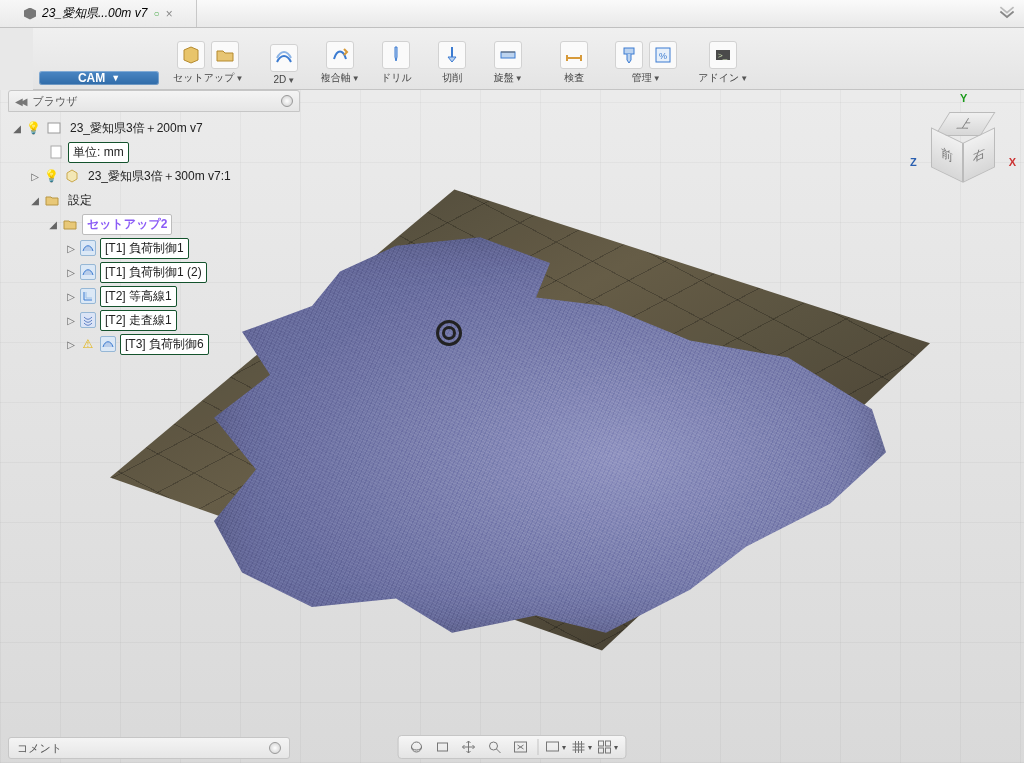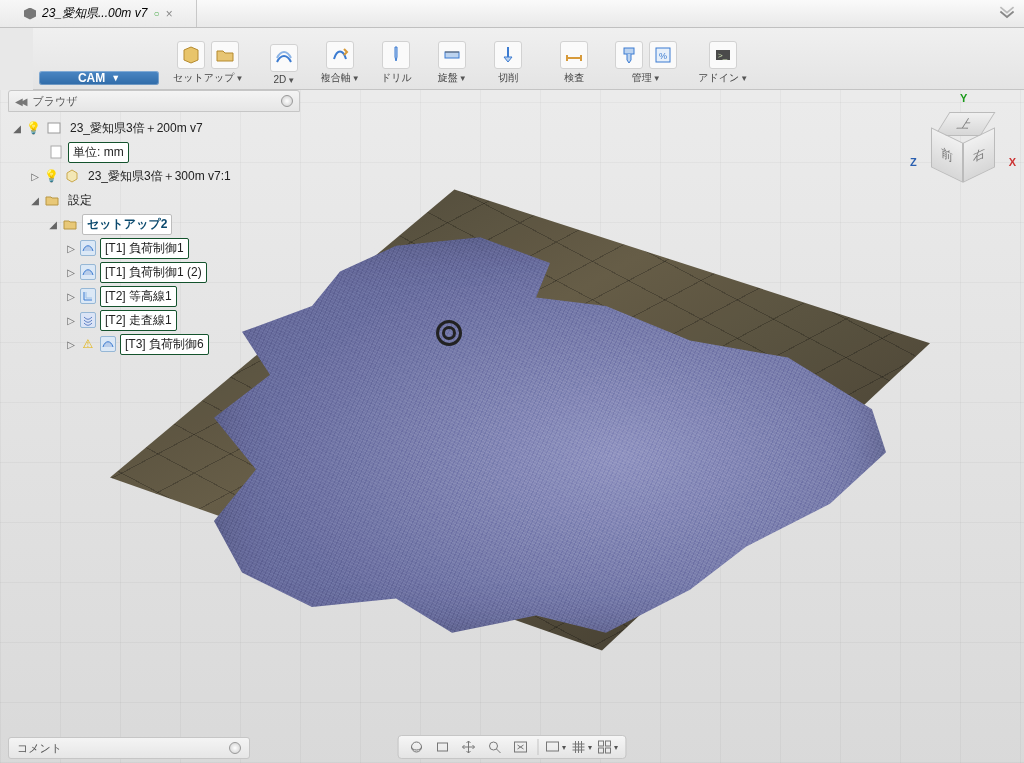--- a/index.html
+++ b/index.html
@@ -79,21 +79,21 @@
   }
   .tree-row {
     display:flex; align-items:center; height:24px; gap:4px; padding-left:4px;
     white-space:nowrap;
   }
   .tree-row .tw { width:10px; color:#666; font-size:10px; text-align:center; cursor:pointer }
   .tree-row .ic { width:16px; height:16px; display:inline-flex; align-items:center; justify-content:center }
   .tree-row .bulb { color:#f0c000 }
   .tree-row .txt { padding:1px 4px; border-radius:2px }
   .tree-row.boxed .txt { background:#ffffff; border:1px solid #14532d }
-  .tree-row.sel .txt { color:#0c4a6e; font-weight:bold; background:#fff; border:1px solid #bcbcbc }
+  .tree-row.sel .txt { color:#8b5cf6; font-weight:bold; background:#fff; border:1px solid #bcbcbc }
   .ind1{padding-left:22px}.ind2{padding-left:40px}.ind3{padding-left:58px}
 
   .op-ic { width:16px; height:16px; border-radius:2px; background:#dbe8f6; border:1px solid #96b7d5; display:inline-flex;align-items:center;justify-content:center }
   .op-ic.parallel { background:#dbe4f6 }
   .op-ic.contour svg, .op-ic svg { width:12px; height:12px }
   .warn-ic { color:#e3b100 }
 
   
   #viewport {
     position:absolute; inset:0;
@@ -170,21 +170,21 @@
     background:linear-gradient(#f6f6f6,#e4e4e4);
     border:1px solid #c6c6c6; border-radius:4px; padding:0 6px;
   }
   #navbar .nb {
     width:24px;height:20px;display:flex;align-items:center;justify-content:center;
     color:#666;font-size:13px;border-radius:3px
   }
   #navbar .sep{width:1px;height:16px;background:#c4c4c4;margin:0 3px}
 
   #comments {
-    position:absolute; left:8px; bottom:4px; width:242px; height:22px;
+    position:absolute; left:8px; bottom:4px; width:282px; height:22px;
     background:linear-gradient(#f4f4f4,#e6e6e6);
     border:1px solid #c6c6c6; border-radius:3px;
     display:flex;align-items:center;font-size:11px;color:#555;padding:0 8px;
   }
   #comments .pin { margin-left:auto; width:12px;height:12px;border:1px solid #999;border-radius:6px;background:radial-gradient(#fff,#ccc) }
 </style>
 </head>
 <body>
 
 <div id="tabbar">
@@ -259,38 +259,38 @@
           </svg>
         </span>
       </div>
     <div class="rib-label"><span>ドリル</span></div>
   </div>
 
   <div class="rib-group">
     <div class="rib-icons">
         <span class="ic">
           <svg viewBox="0 0 20 20">
+            <path d="M10 2v10" stroke="#3b7bd1" stroke-width="2"></path>
+            <path d="M6 12h8l-4 5z" fill="#bcd3ef" stroke="#3b7bd1"></path>
+          </svg>
+        </span>
+      </div>
+    <div class="rib-label"><span>切削</span></div>
+  </div>
+
+  <div class="rib-group">
+    <div class="rib-icons">
+        <span class="ic">
+          <svg viewBox="0 0 20 20">
             <rect x="3" y="7" width="14" height="6" fill="#bcd3ef" stroke="#3b7bd1"></rect>
             <path d="M3 7h14" stroke="#666"></path>
           </svg>
         </span>
       </div>
     <div class="rib-label"><span>旋盤</span><span class="dd-caret">▼</span></div>
-  </div>
-
-  <div class="rib-group">
-    <div class="rib-icons">
-        <span class="ic">
-          <svg viewBox="0 0 20 20">
-            <path d="M10 2v10" stroke="#3b7bd1" stroke-width="2"></path>
-            <path d="M6 12h8l-4 5z" fill="#bcd3ef" stroke="#3b7bd1"></path>
-          </svg>
-        </span>
-      </div>
-    <div class="rib-label"><span>切削</span></div>
   </div>
   <div class="rib-sep"></div>
 
   <div class="rib-sep"></div>
 
   <div class="rib-group">
     <div class="rib-icons">
         <span class="ic">
           <svg viewBox="0 0 20 20">
             <path d="M3 13h14" stroke="#d79a3a" stroke-width="2"></path>

